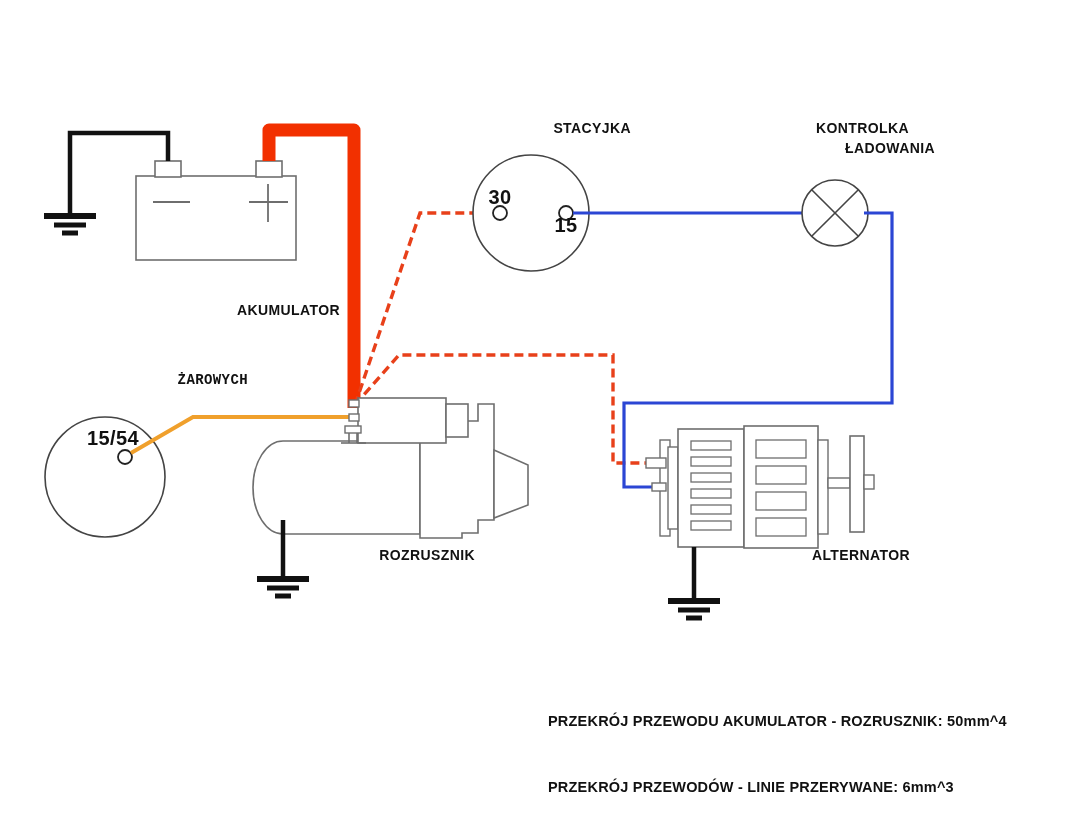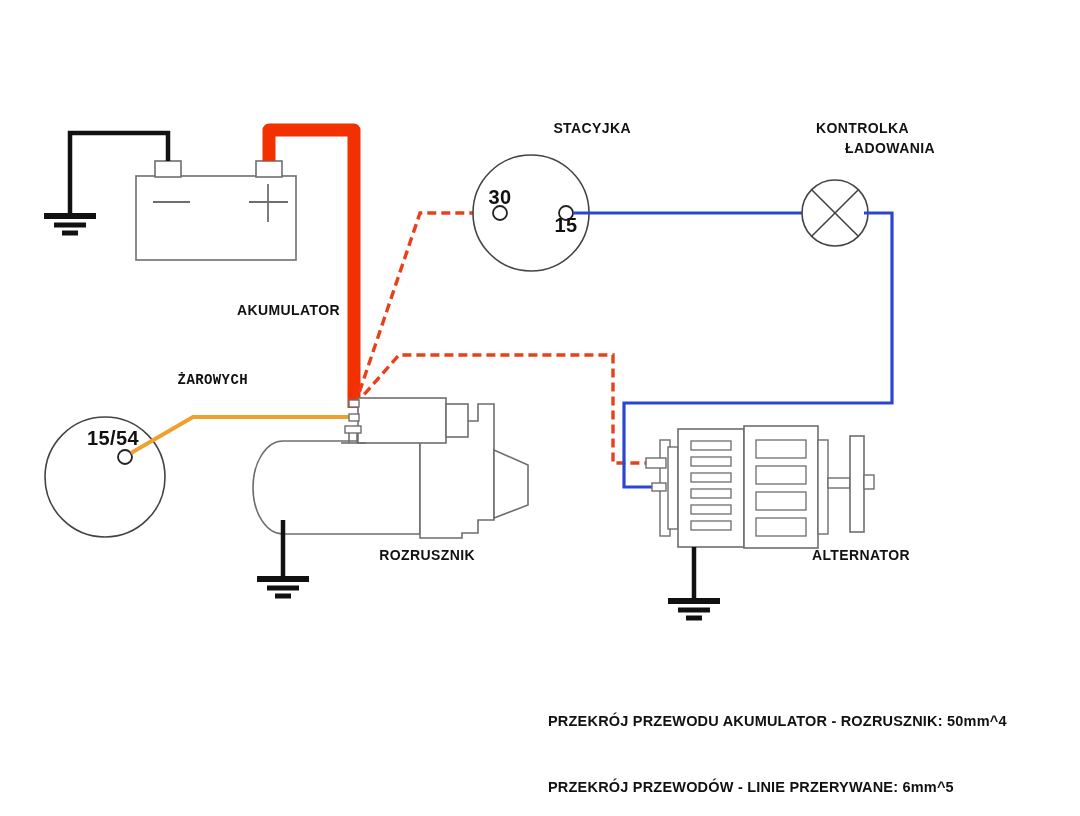--- a/index.html
+++ b/index.html
@@ -212,17 +212,17 @@
   <div class="lbl lbl-comp" style="left:8px; top:372px; width:240px;font-family:Liberation Mono, monospace;">ŻAROWYCH</div>
 
   <div class="lbl lbl-term" style="left:76px; top:427px; width:74px;text-align:center;">15/54</div>
 
   <div class="lbl lbl-comp" style="left:255px; top:547px; width:220px;">ROZRUSZNIK</div>
 
   <div class="lbl lbl-comp" style="left:700px; top:547px; width:210px;">ALTERNATOR</div>
 
   <div class="legend">
     <div>PRZEKRÓJ PRZEWODU AKUMULATOR - ROZRUSZNIK: 50mm^4</div>
-    <div>PRZEKRÓJ PRZEWODÓW - LINIE PRZERYWANE: 6mm^5</div>
+    <div>PRZEKRÓJ PRZEWODÓW - LINIE PRZERYWANE: 6mm^3</div>
     
   </div>
 
 </div>
 
 </body></html>

